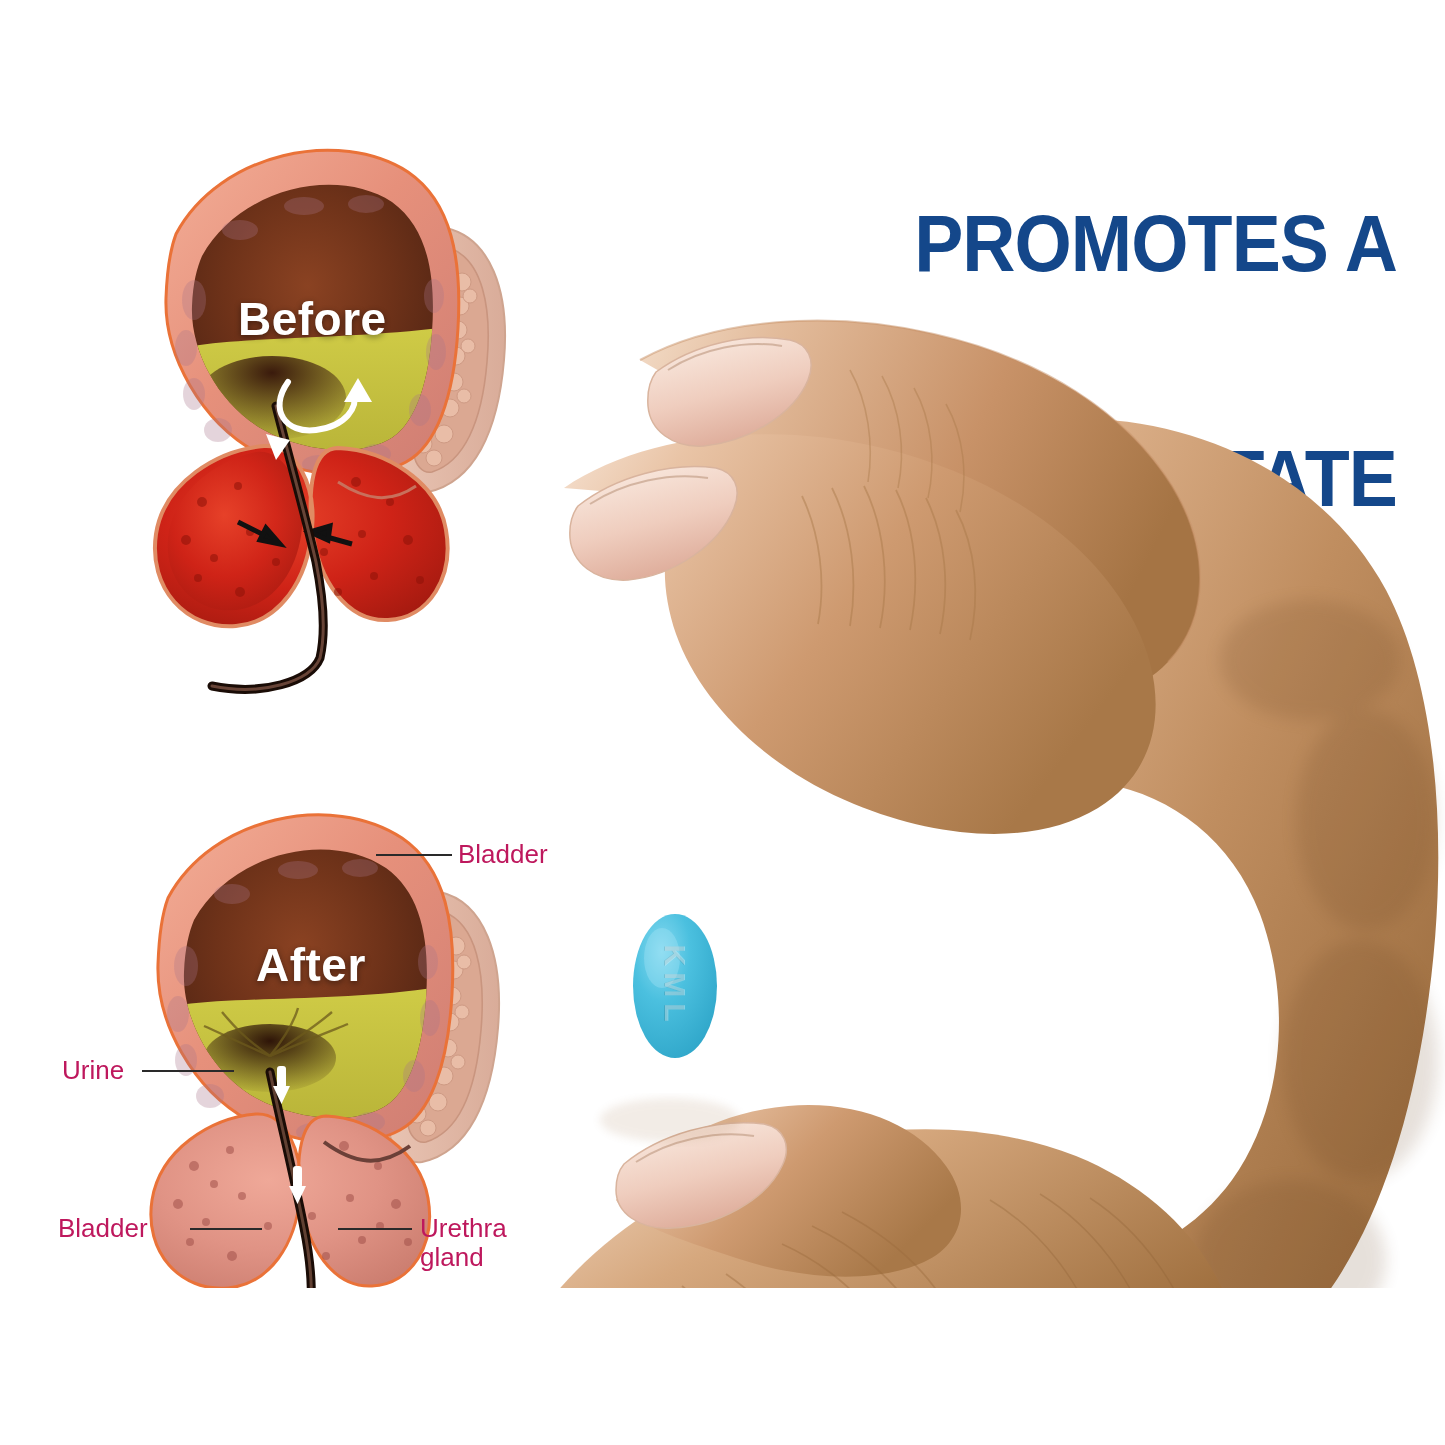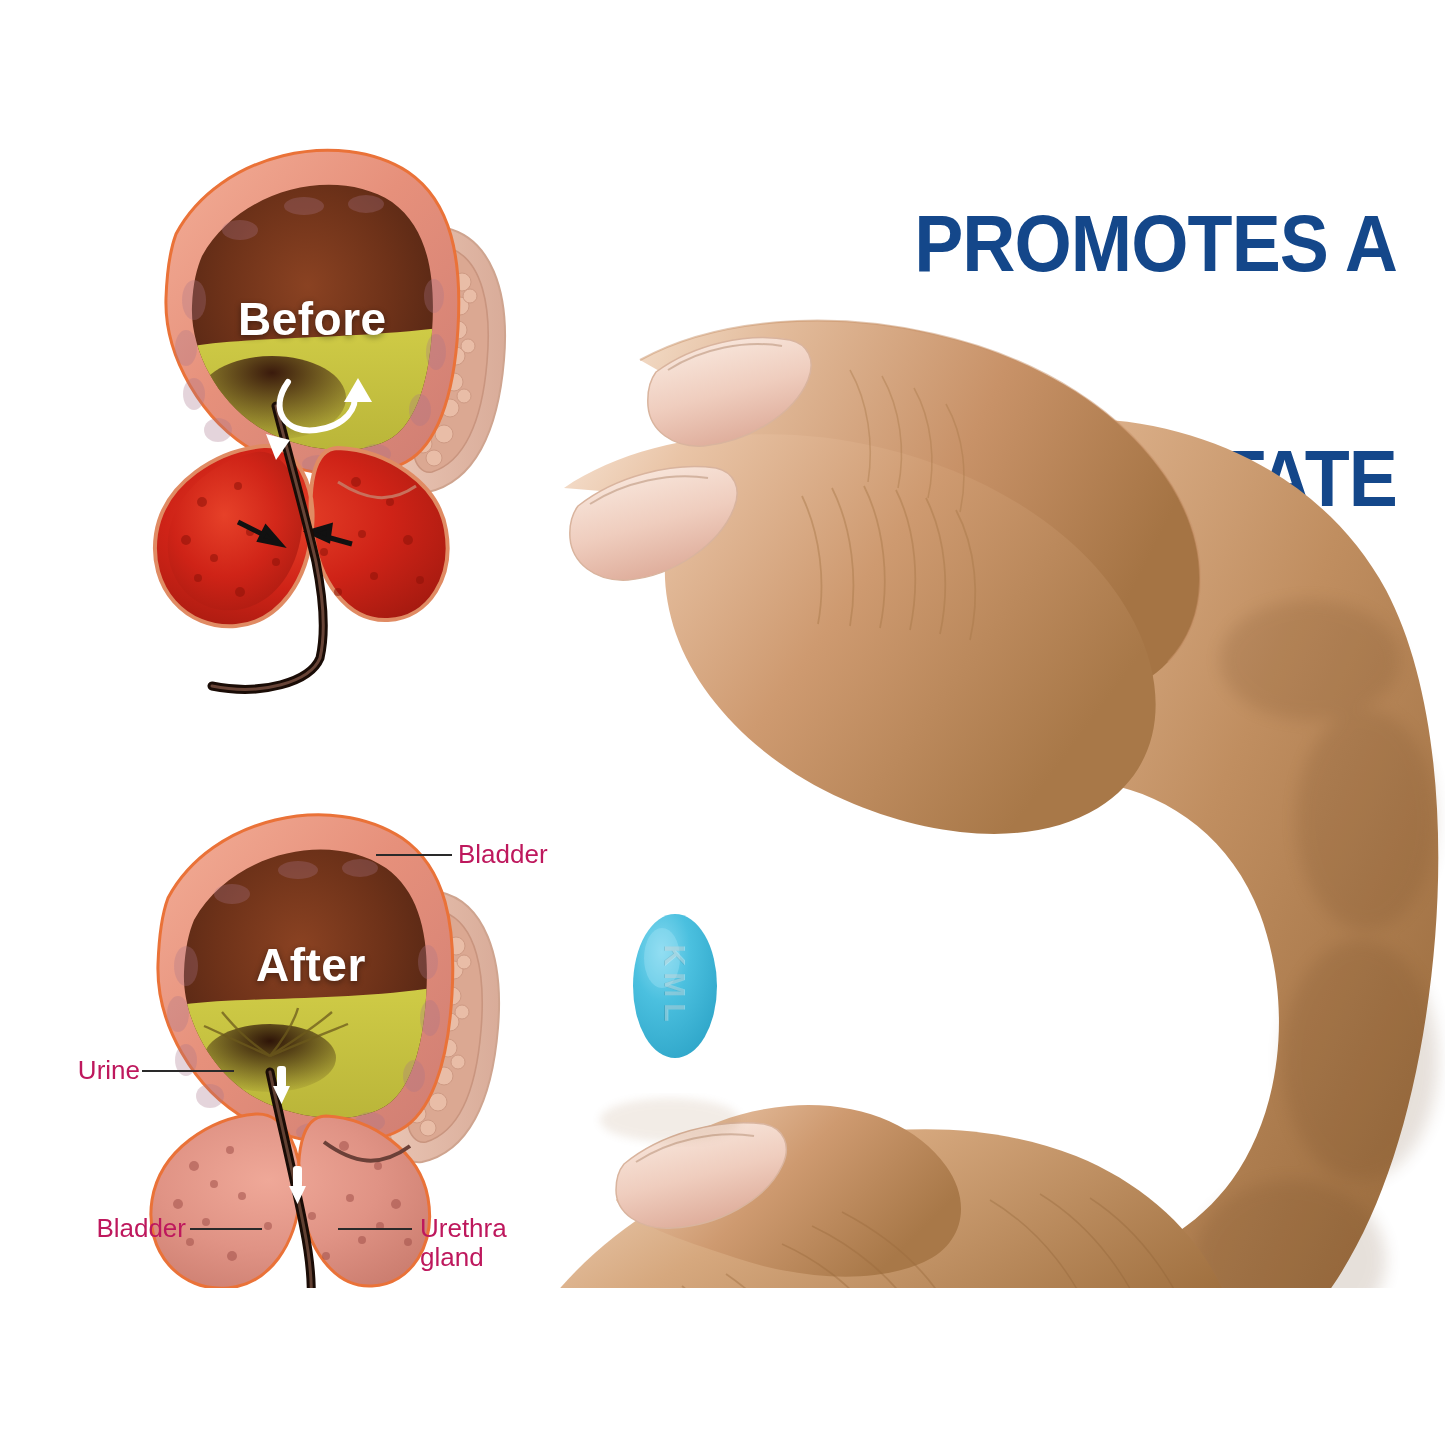--- a/index.html
+++ b/index.html
@@ -42,21 +42,21 @@
   }
 
   .lbl{
     position:absolute;
     font-family:"Liberation Sans",sans-serif;
     font-size:26px;
     color:#be185d;
     white-space:pre;
     line-height:1.12;
   }
-  .lbl.r{text-align:right;}
+  .lbl.r{text-align:left;}
   .leader{
     position:absolute;
     height:0;border-top:2px solid #2a2a2a;
   }
 
   
   #hand{position:absolute;left:520px;top:300px;width:925px;height:1145px;}
   #hand svg{display:block;}
 
   .pillwrap{position:absolute;left:630px;top:912px;width:90px;height:148px;}

